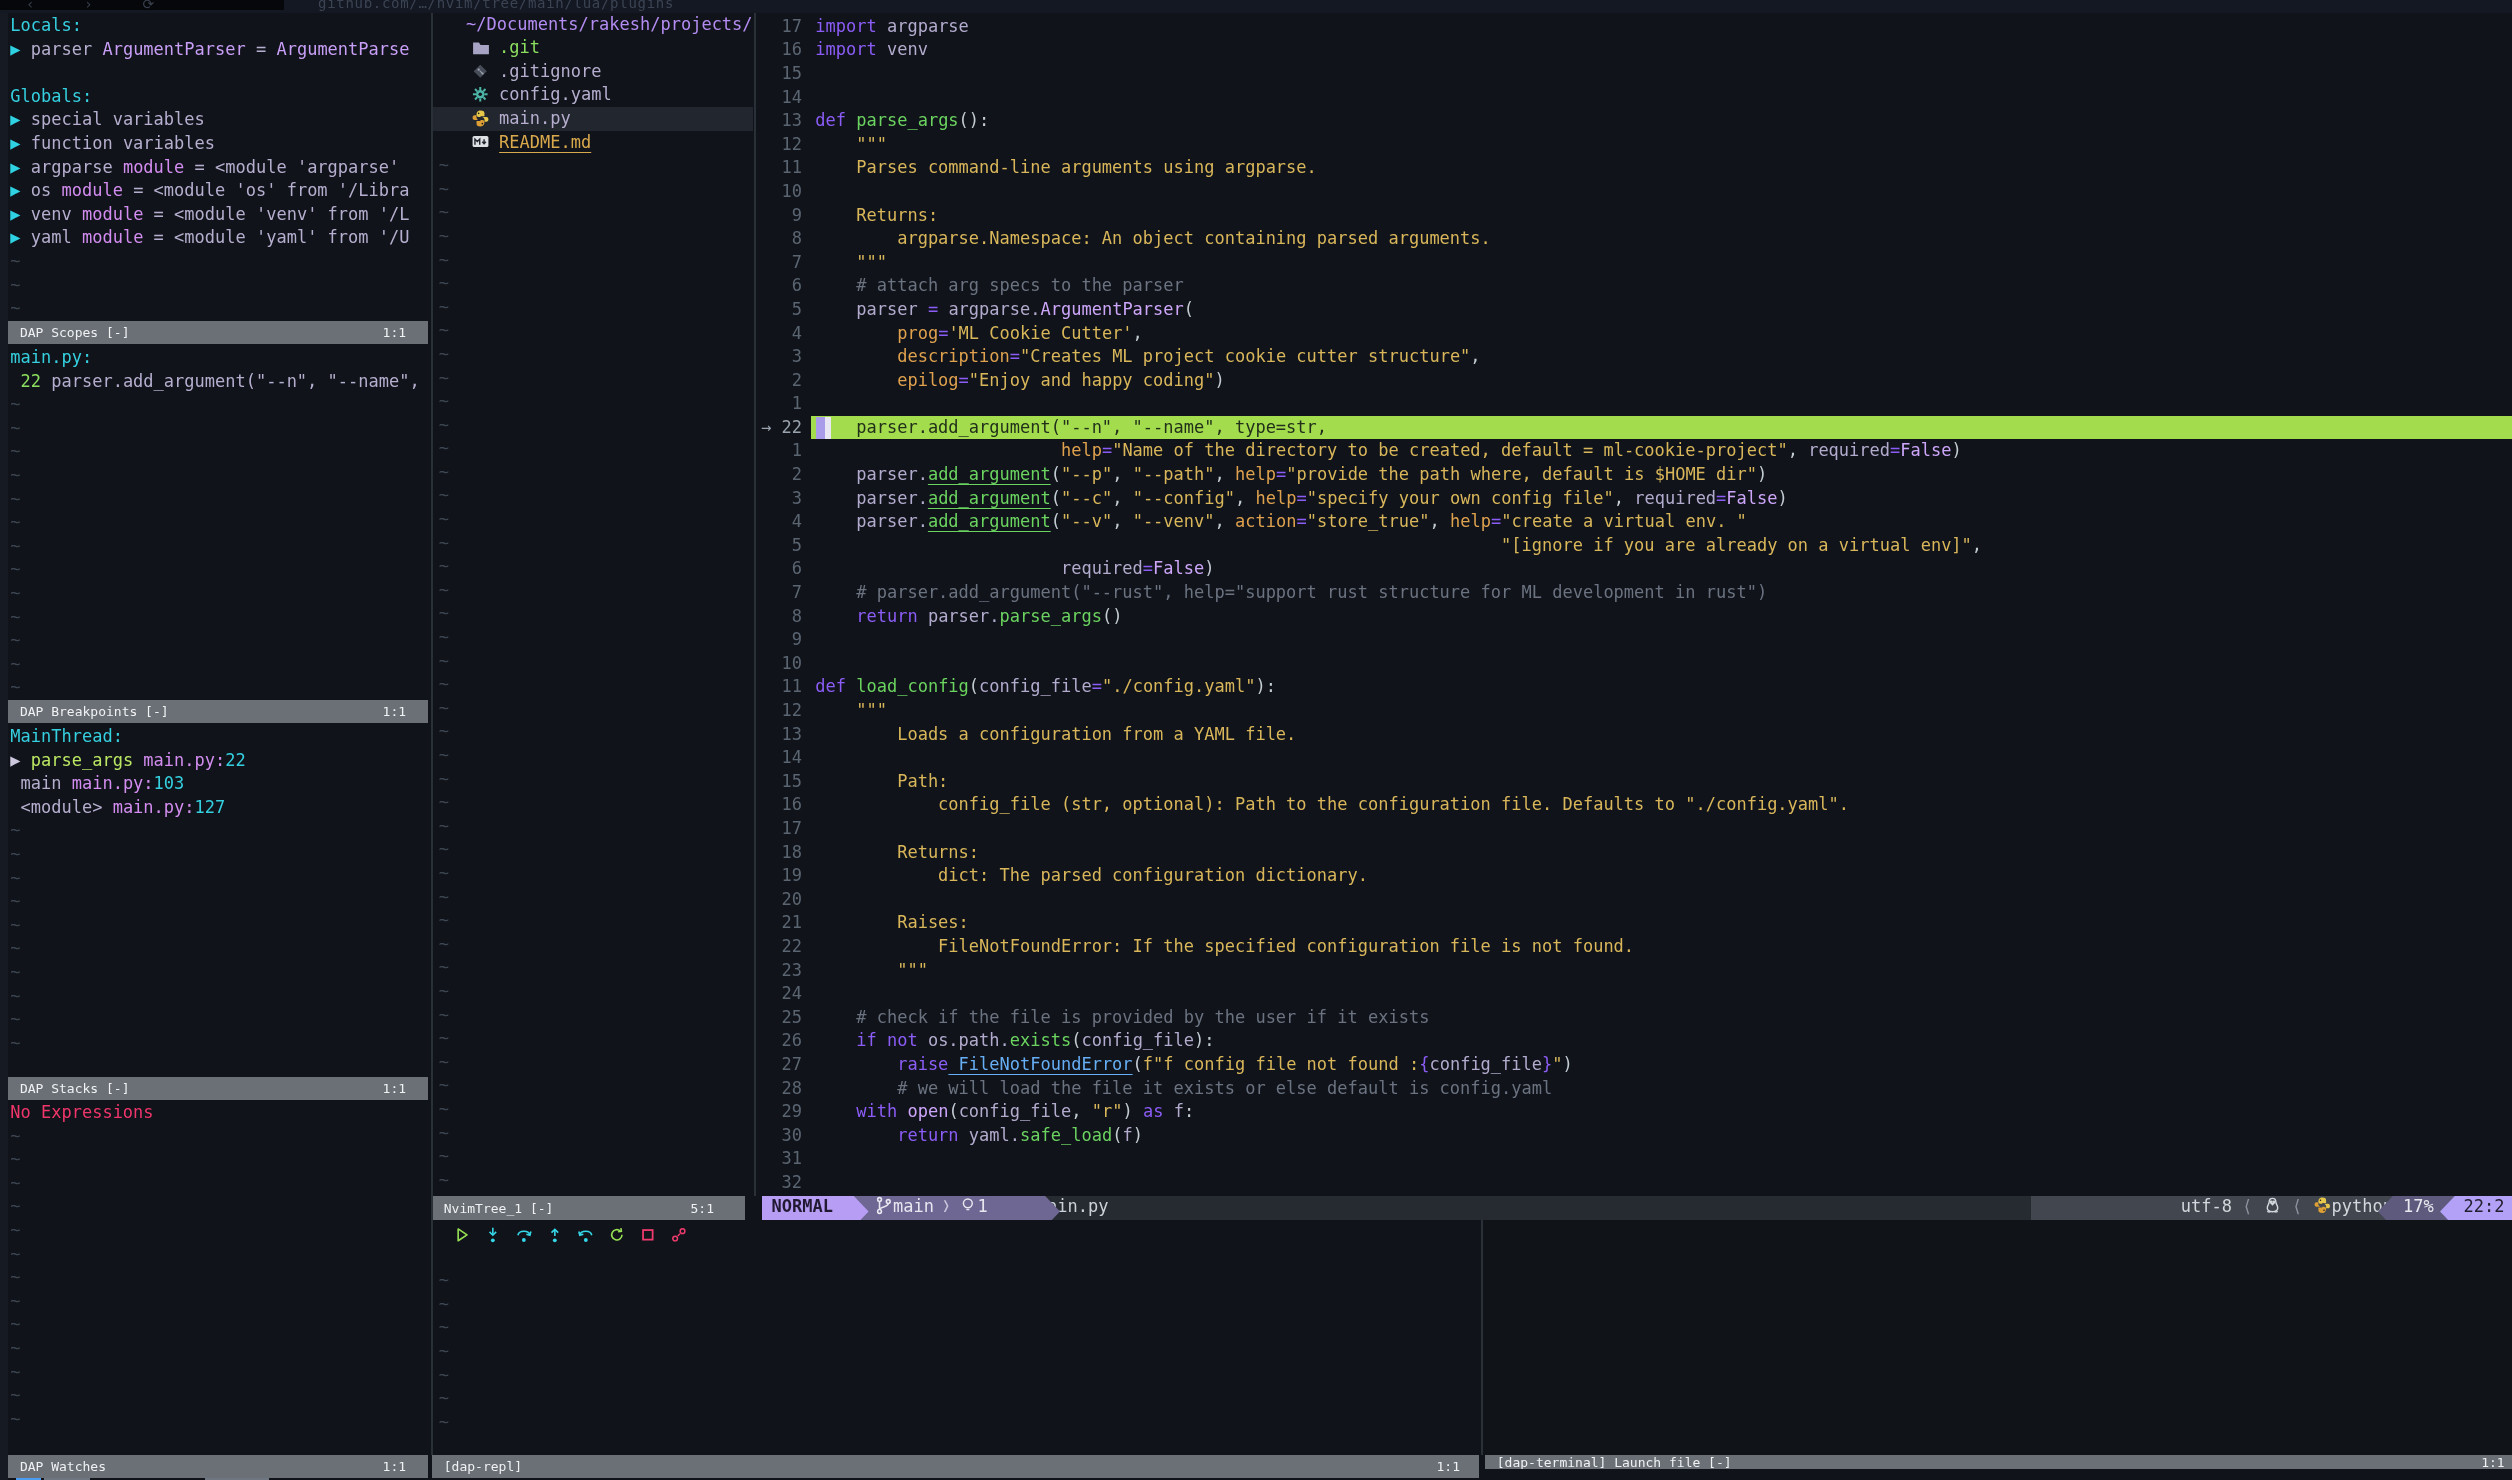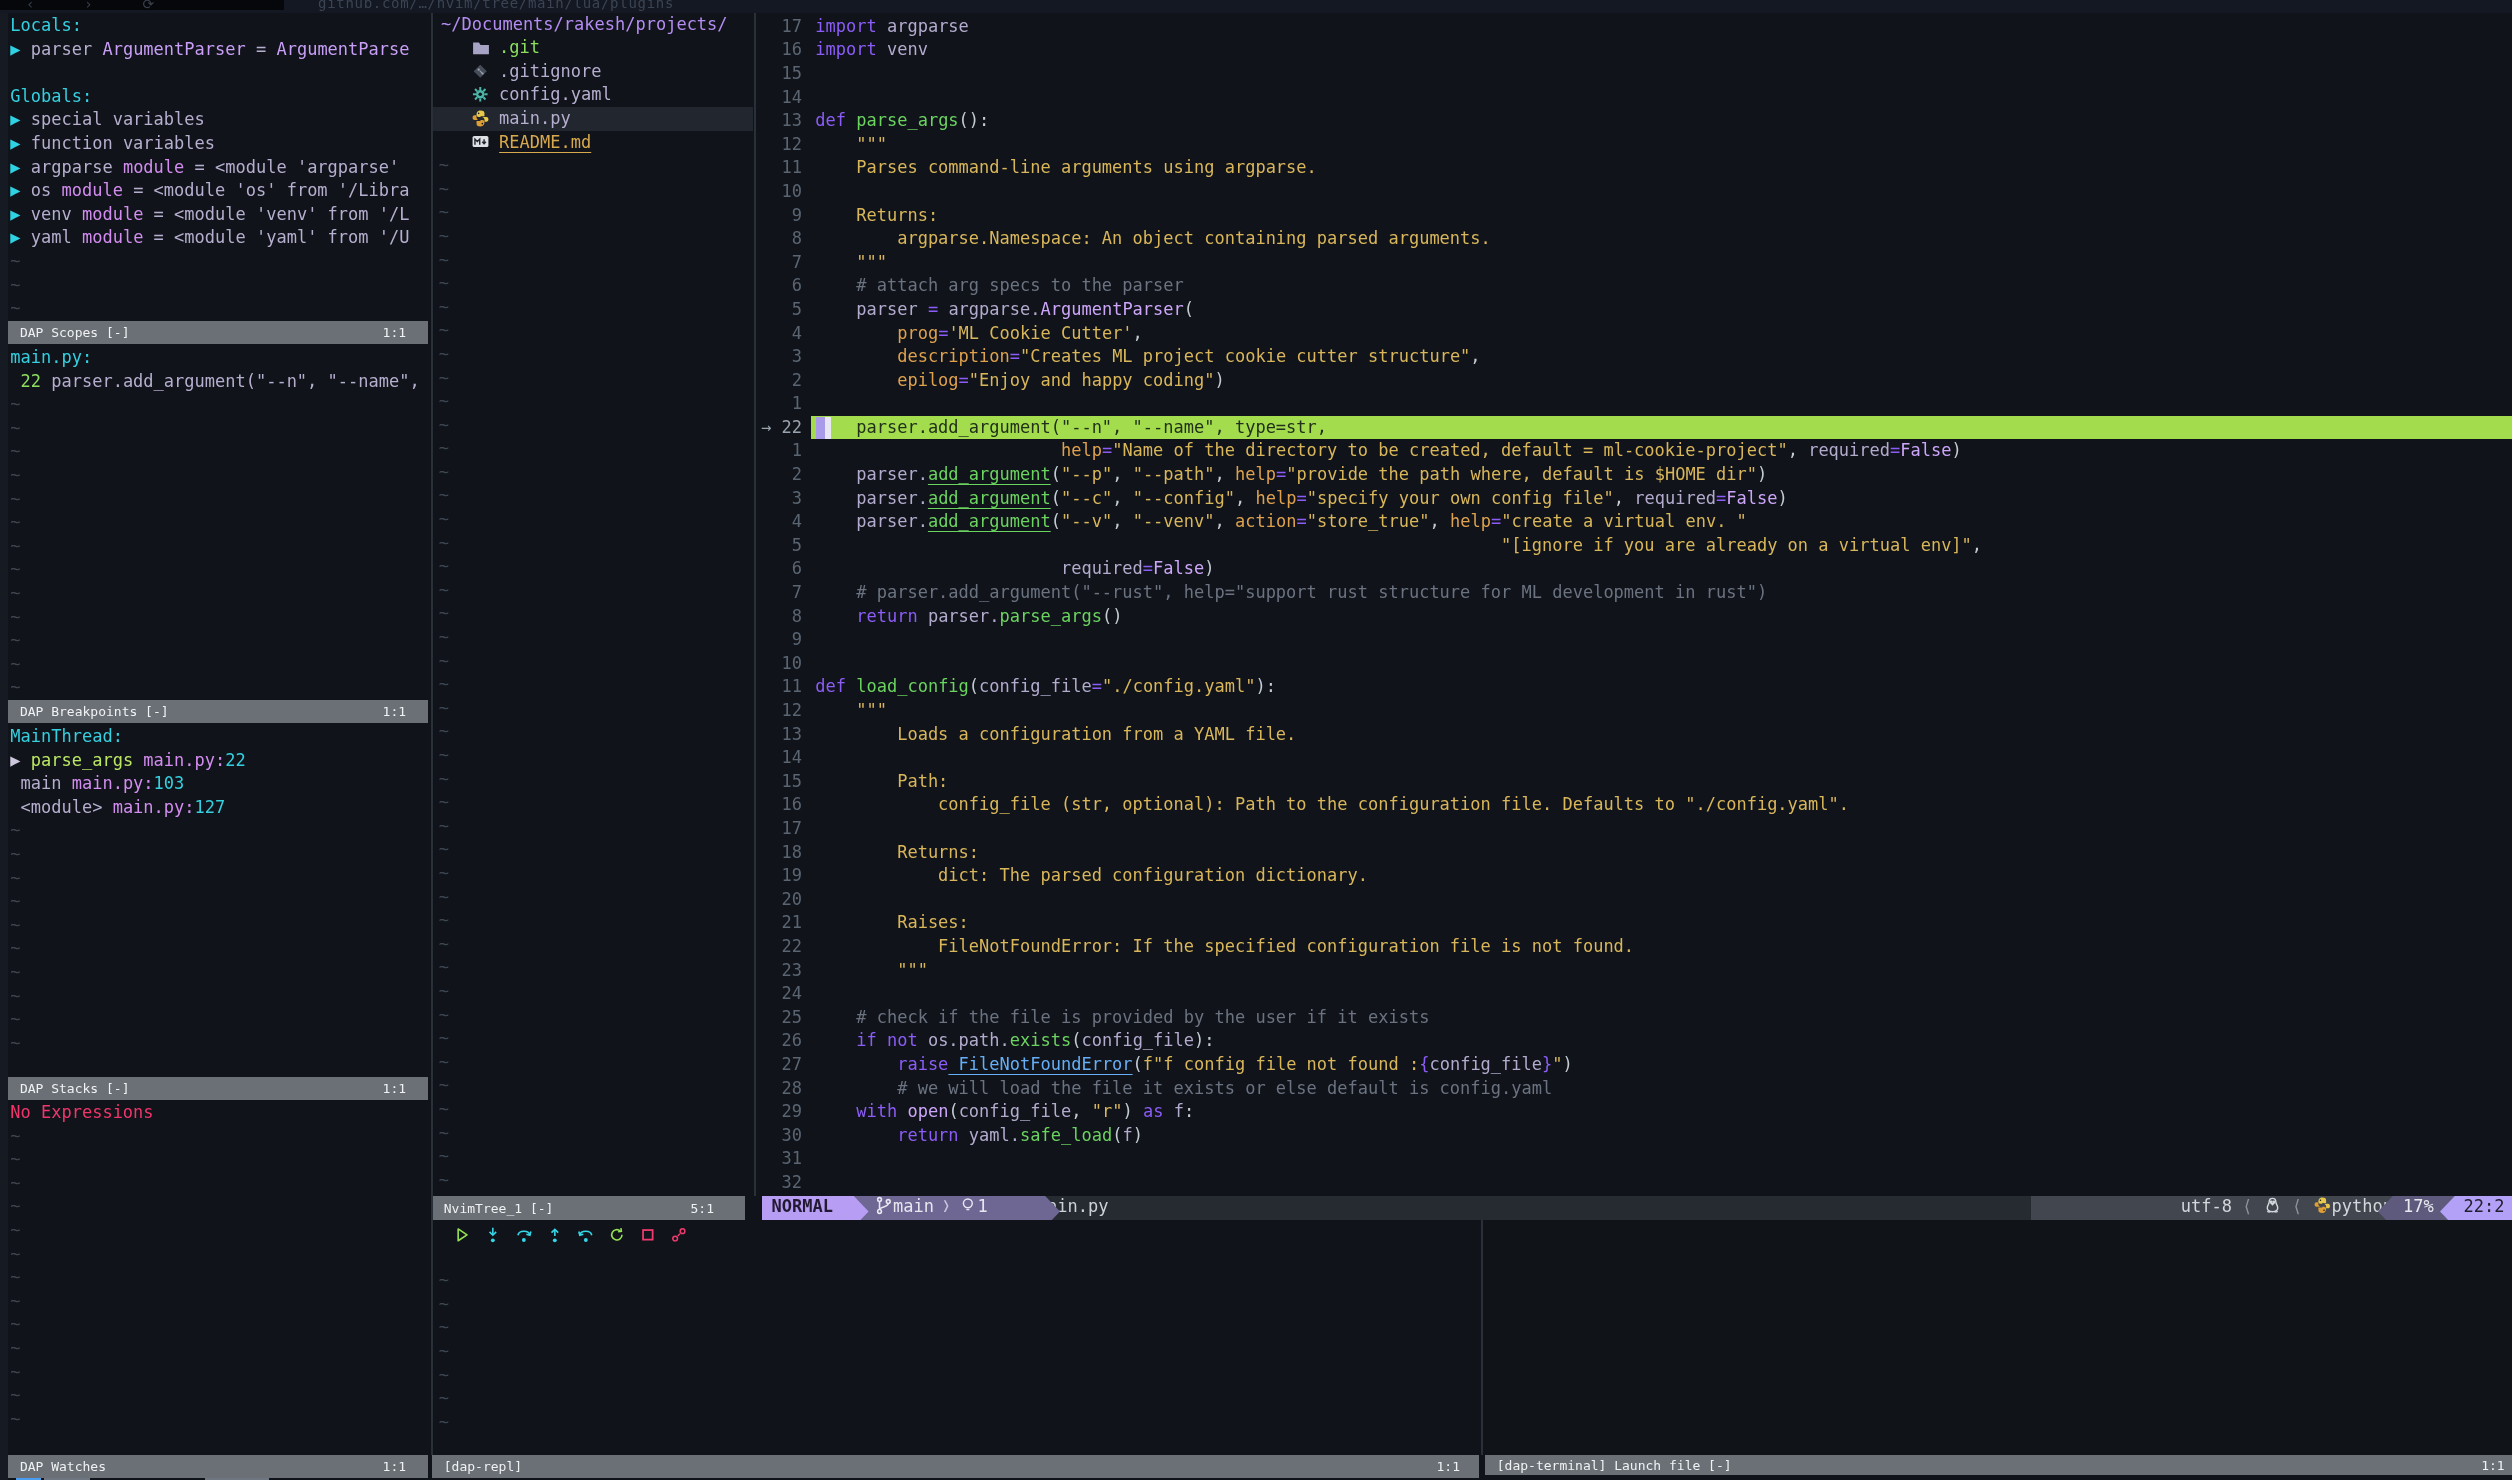--- a/index.html
+++ b/index.html
@@ -28,21 +28,21 @@
   
   .t-k{color:#8b5cf6}.t-i{color:#b3abce}.t-f{color:#6bd35f}
   .t-fu{color:#6bd35f;text-decoration:underline;text-underline-offset:3.7px}
   .t-s{color:#d9b65a}.t-p{color:#dfa14e}.t-c{color:#6b7280}.t-t{color:#cda6fa}
   .t-b{color:#66aef5;text-decoration:underline;text-underline-offset:3.7px}
   .t-w{color:#c3cbd3}.t-d{color:#22301a}
   
   #tree{left:432px;top:12.6px;width:321px;height:1183px;overflow:hidden;}
   .trow{height:23.6px;line-height:23.6px;display:flex;align-items:center;padding-left:39px;white-space:pre;}
   .trow.hl{background:#22262e;}
-  .troot{padding-left:9px;color:#b48cf2;}
+  .troot{padding-left:34px;color:#b48cf2;}
   .trow .ticon{width:20px;height:20px;margin-right:8.1px;flex:none;display:inline-flex;}
   .tl-green{color:#8cdf5e}.tl-fg{color:#b6aecf}
   .tl-orange{color:#d8a84c;text-decoration:underline;text-underline-offset:3.7px}
   .ttilde{height:23.6px;line-height:23.6px;padding-left:6.7px;color:#3d4551;}
   
   #editor{left:755px;top:12.6px;width:1757px;height:1183px;overflow:hidden;}
   .crow{position:relative;height:23.6px;line-height:23.6px;display:flex;white-space:pre;}
   .gut{width:47px;flex:none;text-align:right;color:#5b6572;white-space:pre;}
   .codepre{margin-left:13.3px;white-space:pre;z-index:2;}
   .crow.cur .curbg{position:absolute;left:56px;right:0;top:0;bottom:0;background:#a3dd4e;z-index:0;}
@@ -453,21 +453,21 @@
         <div class="ttilde">~</div>
         <div class="ttilde">~</div>
       </div>
   </div>
   <div class="abs sbar" style="left:432px;top:1455px;width:1047px;height:23px;">
     <span class="bl">[dap-repl]</span>
     <span class="br" style="padding-right:19px">1:1</span>
   </div>
 
   <div id="terminal" class="abs"></div>
-  <div class="abs sbar" style="left:1485px;top:1455px;width:1027px;height:20px;">
+  <div class="abs sbar" style="left:1485px;top:1455px;width:1027px;height:14px;">
     <span class="bl">[dap-terminal] Launch file [-]</span>
     <span class="br" style="padding-right:7.4px">1:1</span>
   </div>
 
   <div class="vsep" style="left:431px;top:12.6px;height:1442px;"></div>
   <div class="vsep" style="left:754px;top:12.6px;height:1183px;"></div>
   <div class="vsep" style="left:1481px;top:1220px;height:235px;"></div>
 
   <div class="sliver" style="left:16.3px;width:24.4px;background:#4a9df0;"></div>
   <div class="sliver" style="left:44px;width:46px;background:#6e7681;"></div>

